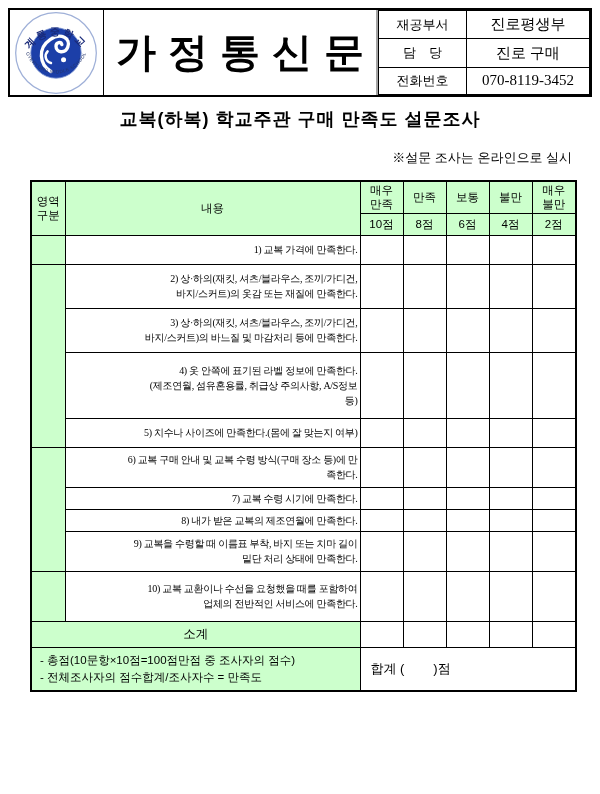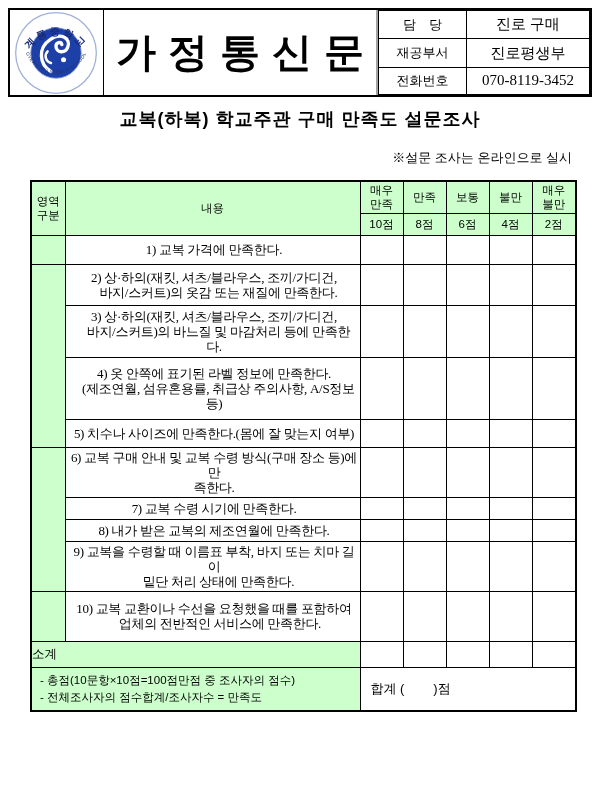--- a/index.html
+++ b/index.html
@@ -23,24 +23,24 @@
   .body-text { margin-top:17px; font-size:13px; line-height:23px; }
   .body-text p { white-space:pre-wrap; text-align:justify; }
   .online-note { text-align:right; font-size:13px; margin-top:18px; padding-right:20px; }
 
   
   table.survey { border-collapse:collapse; table-layout:fixed; width:545px; margin:13px 0 0 22px; border:2px solid #000; }
   .survey th, .survey td { border:1px solid #000; vertical-align:middle; overflow:hidden; }
   .green { background:#ccffcc; }
   .survey th { font-weight:normal; font-size:11.5px; text-align:center; white-space:pre-line; line-height:14px; }
   td.cat { font-size:11.5px; text-align:center; white-space:pre-line; line-height:14px;padding-left:48px; }
-  td.item { font-family:"Liberation Serif", serif; font-size:13px; letter-spacing:-0.3px;
-    line-height:15px; white-space:pre-wrap; padding:2px 2px 2px 5px; text-align:center; }
+  td.item { font-family:"Liberation Serif", serif; font-size:10px; letter-spacing:-0.3px;
+    line-height:15px; white-space:pre-wrap; padding:2px 2px 2px 5px; text-align:right; }
   td.sc { background:#fff; }
-  td.subtotal { font-size:12.5px; text-align:left; }
+  td.subtotal { font-size:12.5px; text-align:center; }
   td.summary { font-size:11.5px; line-height:17px; white-space:pre-line; padding-left:8px; text-align:left; }
   td.total { font-size:13px; white-space:pre-wrap; padding-left:10px; text-align:left; }
 
   tr.thr1 { height:32px; } tr.thr2 { height:22px; }
   tr.rh22 { height:22px; } tr.rh26 { height:26px; } tr.rh40 { height:40px; }
   tr.rh50 { height:50px;margin-left:43px; } tr.rh60 { height:60px; } tr.rh44 { height:44px; }
 </style>
 </head>
 <body>
 
@@ -63,26 +63,26 @@
         </text>
         <text font-size="5.5" fill="#24346a" letter-spacing="0.6">
           <textPath href="#arcBot" startOffset="50%" text-anchor="middle">GYERYONG MIDDLE SCHOOL</textPath>
         </text>
       </svg>
     </div>
     <div class="title-cell">가정통신문</div>
     <table class="info-table">
       <tbody>
           <tr>
+        <td class="info-label">재공부서</td>
+        <td class="info-value">진로평생부</td>
+      </tr>
+      <tr>
         <td class="info-label">담    당</td>
         <td class="info-value">진로 구매</td>
-      </tr>
-      <tr>
-        <td class="info-label">재공부서</td>
-        <td class="info-value">진로평생부</td>
       </tr>
       <tr>
         <td class="info-label">전화번호</td>
         <td class="info-value">070-8119-3452</td>
       </tr>
     </tbody>
       </table>
   </div>
 
   <div class="doc-title">교복(하복) 학교주관 구매 만족도 설문조사</div>

